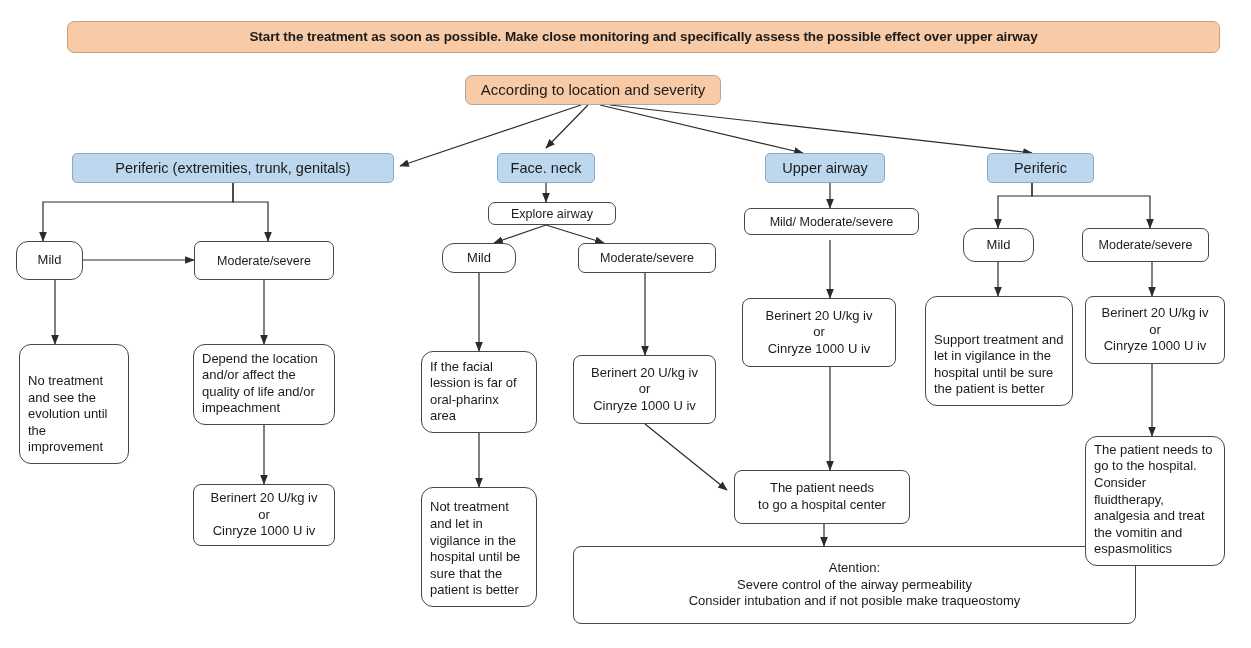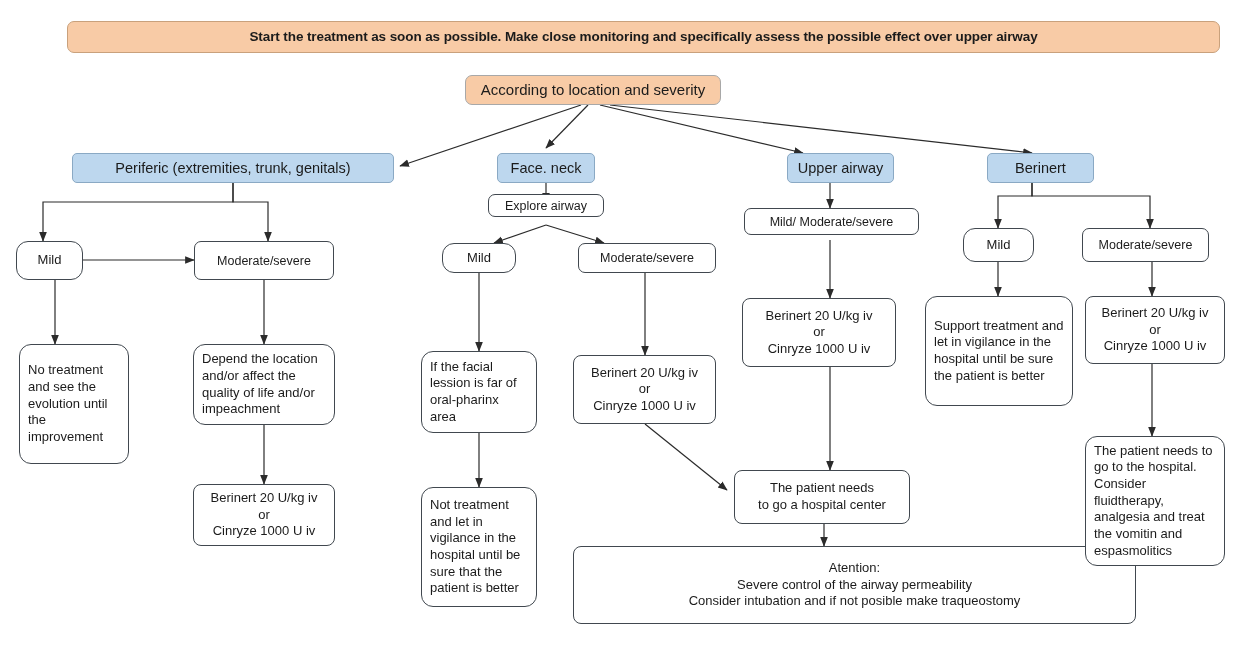--- a/index.html
+++ b/index.html
@@ -61,23 +61,23 @@
     border-radius: 12px;
   }
   .node.small {
     font-size: 12.5px;
     border-radius: 7px;
   }
   .node.para {
     font-size: 13px;
     text-align: left;
     justify-content: flex-start;
-    padding: 13px 8px;
+    padding: 7px 8px;
     border-radius: 12px;
-    align-items: center;
+    align-items: flex-end;
   }
   .node.para .txt {
     width: 100%;
   }
   .node.centered-multi {
     font-size: 13px;
     border-radius: 8px;
     text-align: center;
   }
   .node .txt { display: block; width: 100%; }
@@ -137,26 +137,26 @@
   </div>
 
   <div class="node root" style="left:465px; top:75px; width:256px; height:30px;">
     <span class="txt">According to location and severity</span>
   </div>
 
   <div class="node cat" style="left:497px; top:153px; width:98px; height:30px;">
     <span class="txt">Face. neck</span>
   </div>
 
-  <div class="node cat" style="left:787px; top:153px; width:107px; height:30px;">
+  <div class="node cat" style="left:765px; top:153px; width:120px; height:30px;">
     <span class="txt">Upper airway</span>
   </div>
 
   <div class="node cat" style="left:987px; top:153px; width:107px; height:30px;">
-    <span class="txt">Berinert</span>
+    <span class="txt">Periferic</span>
   </div>
 
   <div class="node step" style="left:16px; top:241px; width:67px; height:39px;">
     <span class="txt">Mild</span>
   </div>
 
   <div class="node small" style="left:194px; top:241px; width:140px; height:39px;">
     <span class="txt">Moderate/severe</span>
   </div>
 
@@ -167,21 +167,21 @@
   <div class="node para" style="left:19px; top:344px; width:110px; height:120px;">
     <span class="txt">No treatment and see the evolution until the improvement</span>
   </div>
 
   <div class="node centered-multi" style="left:193px; top:484px; width:142px; height:62px; white-space:pre-line;">
     <span class="txt">Berinert 20 U/kg iv
 or
 Cinryze 1000 U iv</span>
   </div>
 
-  <div class="node small" style="left:488px; top:194px; width:116px; height:23px;">
+  <div class="node small" style="left:488px; top:202px; width:128px; height:23px;">
     <span class="txt">Explore airway</span>
   </div>
 
   <div class="node step" style="left:442px; top:243px; width:74px; height:30px;">
     <span class="txt">Mild</span>
   </div>
 
   <div class="node small" style="left:578px; top:243px; width:138px; height:30px;">
     <span class="txt">Moderate/severe</span>
   </div>

